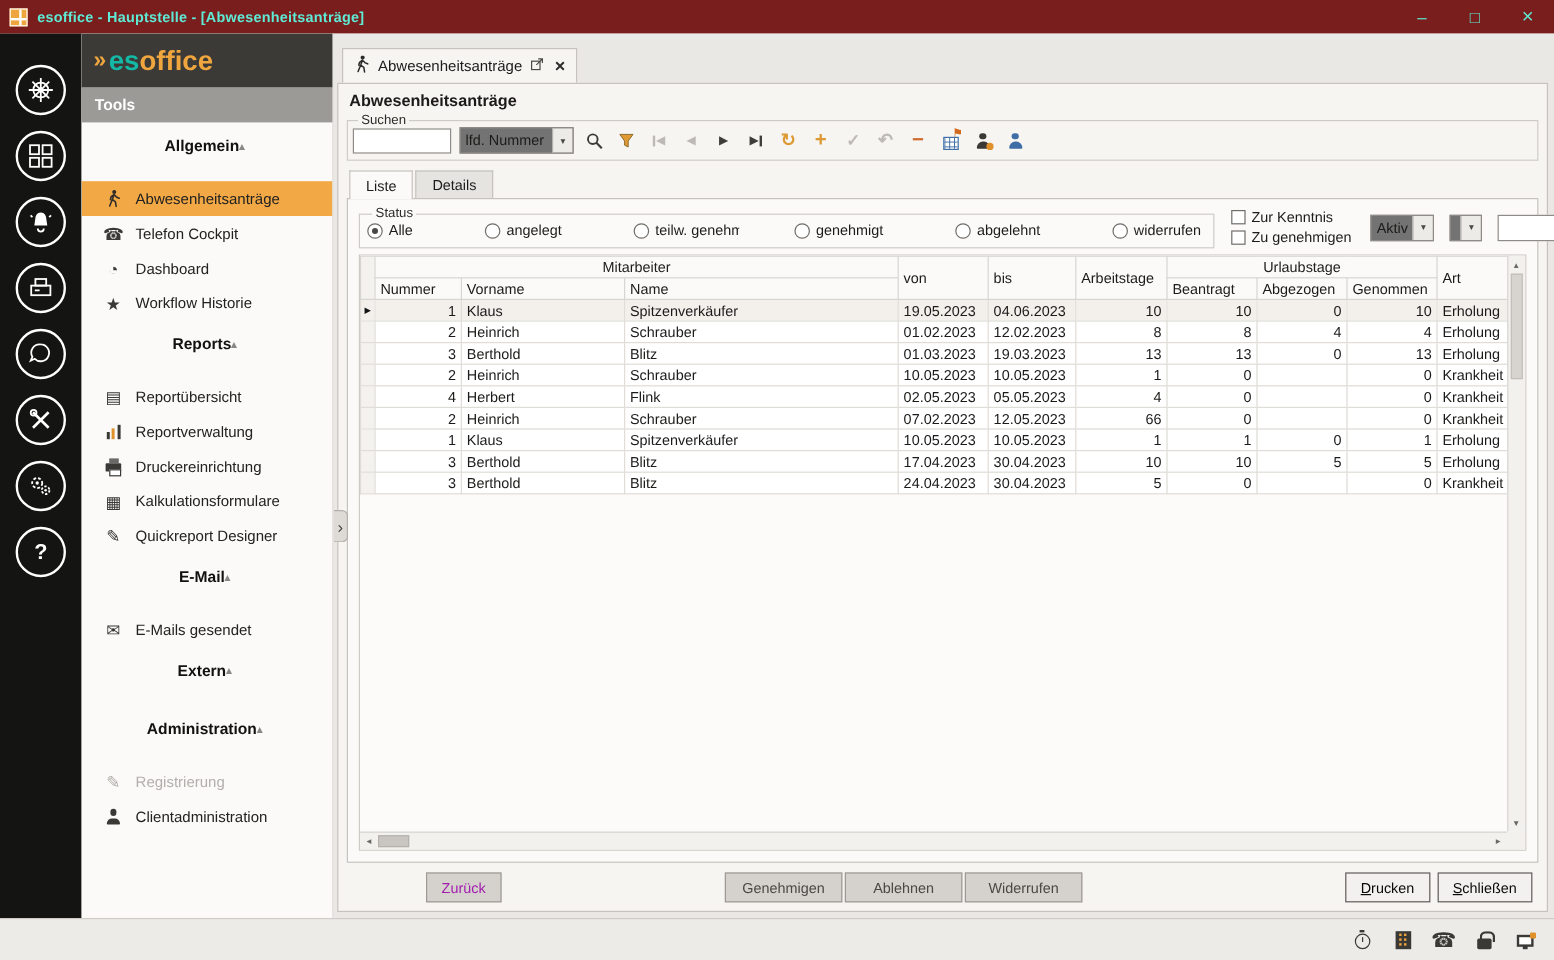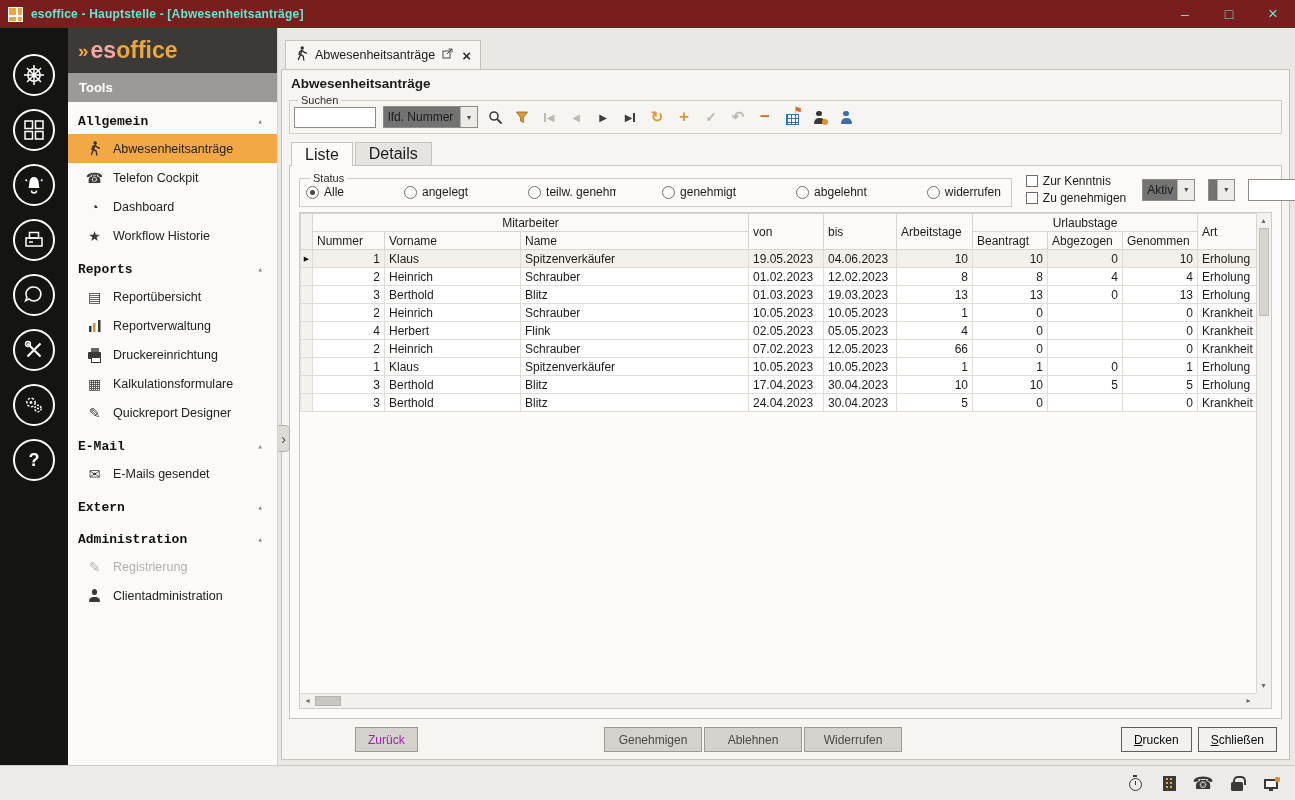--- a/index.html
+++ b/index.html
@@ -21,24 +21,24 @@
   
   .iconstrip { width:68px; background:#141413; display:flex; flex-direction:column; align-items:center; padding-top:26px; gap:13px; flex:none; }
   .circle-ico { width:42px; height:42px; border:2.5px solid #fff; border-radius:50%; background:#141413; color:#fff; display:flex; align-items:center; justify-content:center; flex:none; }
   .circle-ico svg { stroke:#fff; fill:none; stroke-width:1.5; }
   .circle-ico .q { font-size:18px; font-weight:bold; color:#fff; }
 
   
   .sidebar { width:210px; background:#fbfaf8; flex:none; display:flex; flex-direction:column; border-right:1px solid #d8d5d1; }
   .logo { height:45px; background:#3b3a37; display:flex; align-items:center; padding-left:10px; font-size:23px; font-weight:bold; flex:none; }
   .logo .pre { color:#f0a63e; margin-right:2px; font-size:19px; }
-  .logo .p1 { color:#fca5a5; } .logo .p2 { color:#f0a63e; }
+  .logo .p1 { color:#14b8a6; } .logo .p2 { color:#f0a63e; }
   .toolsbar { height:29px; background:#9c9a96; color:#fff; font-weight:bold; font-size:13px; display:flex; align-items:center; padding-left:11px; flex:none; }
   .nav { flex:1; padding-top:4px; overflow:hidden; }
-  .nav-sec { display:flex; align-items:center; justify-content:space-between; padding:8px 14px 5px 10px; margin-top:4px; font-weight:bold; font-size:13px; color:#111;font-family:Liberation Mono, monospace; }
+  .nav-sec { display:flex; align-items:center; justify-content:center; padding:8px 14px 22px 10px; margin-top:4px; font-weight:bold; font-size:13px; color:#111; }
   .nav-sec:first-child { margin-top:0; }
   .nav-caret { color:#8a8884; font-size:9px; }
   .nav-item { display:flex; align-items:center; height:29px; padding-left:18px; gap:10px; font-size:12.5px; color:#222; cursor:default; }
   .nav-item.selected { background:#f2a844; }
   .nav-item.disabled { color:#b3b0ac; }
   .nav-ico { width:17px; display:inline-flex; align-items:center; justify-content:center; font-size:14px; color:#3a3936; flex:none; }
   .nav-item.disabled .nav-ico { color:#b3b0ac; }
 
   
   .ico-chart { width:12px; height:12px; background:
@@ -85,21 +85,21 @@
   .g-undo { font-size:15px; font-weight:bold; }
   .g-minus { font-size:17px; font-weight:bold; }
   .ico-flaggrid { position:relative; width:13px; height:11px; margin-top:5px; border:1px solid #3f6ea6;
       background:linear-gradient(to right,#3f6ea6 1px,transparent 1px) 4px 0/4px 100%, linear-gradient(#3f6ea6 1px,transparent 1px) 0 3px/100% 4px, #fff; }
   .ico-flaggrid::after { content:"⚑"; position:absolute; top:-10px; right:-5px; font-size:10px; color:#d2691e; }
   .ico-usergear { position:relative; }
   .gear-dot { position:absolute; right:1px; bottom:2px; width:6px; height:6px; border-radius:50%; background:#e0912c; }
   .blue { color:#3f6ea6; }
 
   .vtabs { display:flex; margin:8px 0 0 2px; position:relative; z-index:2; }
-  .vtab { height:23px; padding:0 13px; display:flex; align-items:center; background:#e6e4e1; border:1px solid #c6c3bf; border-bottom:none; margin-right:2px; font-size:16px; }
+  .vtab { height:23px; padding:0 13px; display:flex; align-items:center; background:#e6e4e1; border:1px solid #c6c3bf; border-bottom:none; margin-right:2px; font-size:12px; }
   .vtab.active { background:#fbfaf9; height:24px; margin-bottom:-1px; }
 
   .panel { flex:1; border:1px solid #c6c3bf; background:#fbfaf9; padding:6px 9px 9px; display:flex; flex-direction:column; min-height:0; }
   .filter-row { display:flex; align-items:center; flex:none; }
   .fs-status { width:552px; padding:0 10px 7px 6px; }
   .status-opts { display:flex; align-items:center; padding-top:1px;gap:38px; }
   .radio-wrap { display:flex; align-items:center; gap:5px; margin-right:22px; white-space:nowrap; }
   .radio-wrap:last-child { margin-right:0; }
   .radio-wrap:nth-child(3) { margin-right:8px; }
   .radio-wrap:nth-child(3) .radio-label { max-width:70px; overflow:hidden; }

